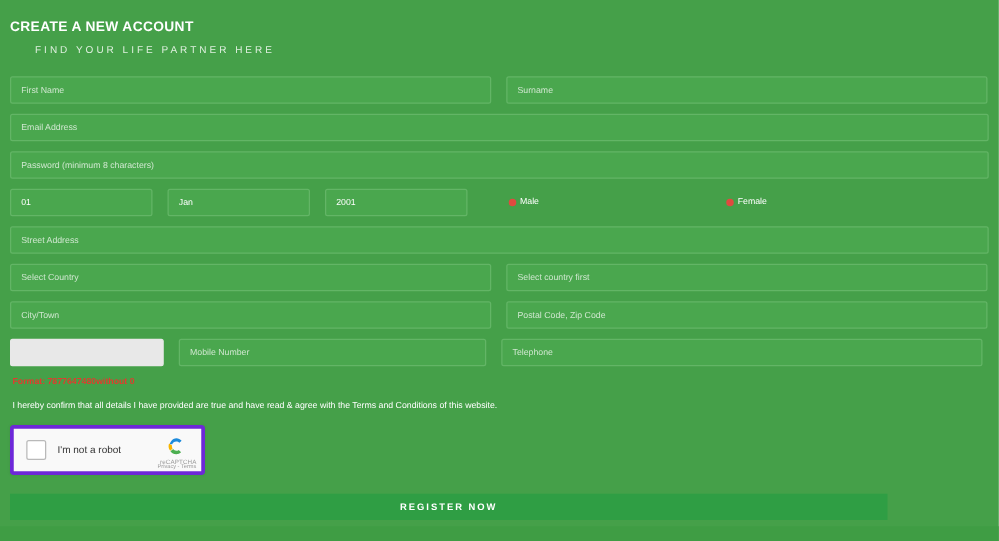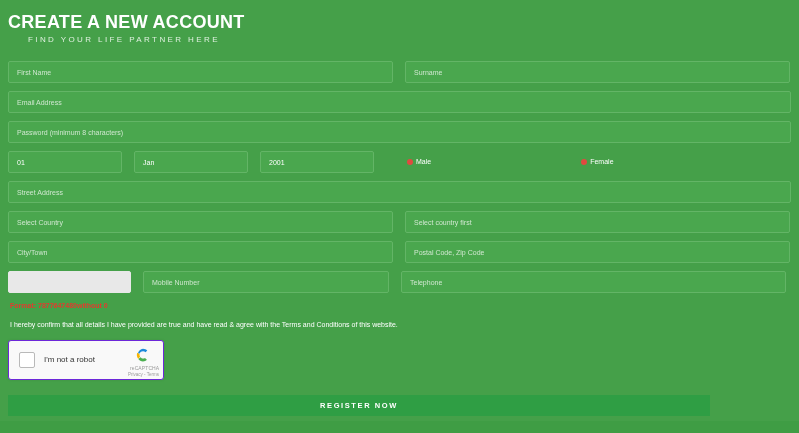--- a/index.html
+++ b/index.html
@@ -21,21 +21,21 @@
     box-sizing: border-box;
   }
   .form-wrap {
     position: absolute;
     left: 8px;
     top: 14px;
     width: 783px;
   }
   .title {
     color: #ffffff;
-    font-size: 18px;
+    font-size: 11px;
     font-weight: bold;
     letter-spacing: 0.3px;
     margin: 0 0 4px 0;
     line-height: 17px;
   }
   .subtitle {
     color: #dff0df;
     font-size: 8px;
     letter-spacing: 2.4px;
     margin: 0 0 16px 0;
@@ -109,21 +109,21 @@
     font-size: 7px;
     margin: 10px 0 0 2px;
     line-height: 10px;
   }
 
   .captcha {
     margin-top: 10px;
     width: 156px;
     height: 40px;
     background: #f9f9f9;
-    border: 1px solid #6d28d9;
+    border: 3px solid #6d28d9;
     border-radius: 3px;
     box-shadow: 0 0 3px rgba(0,0,0,0.08);
     position: relative;
     display: flex;
     align-items: center;
     box-sizing: border-box;
   }
   .captcha-check {
     width: 14px;
     height: 14px;

